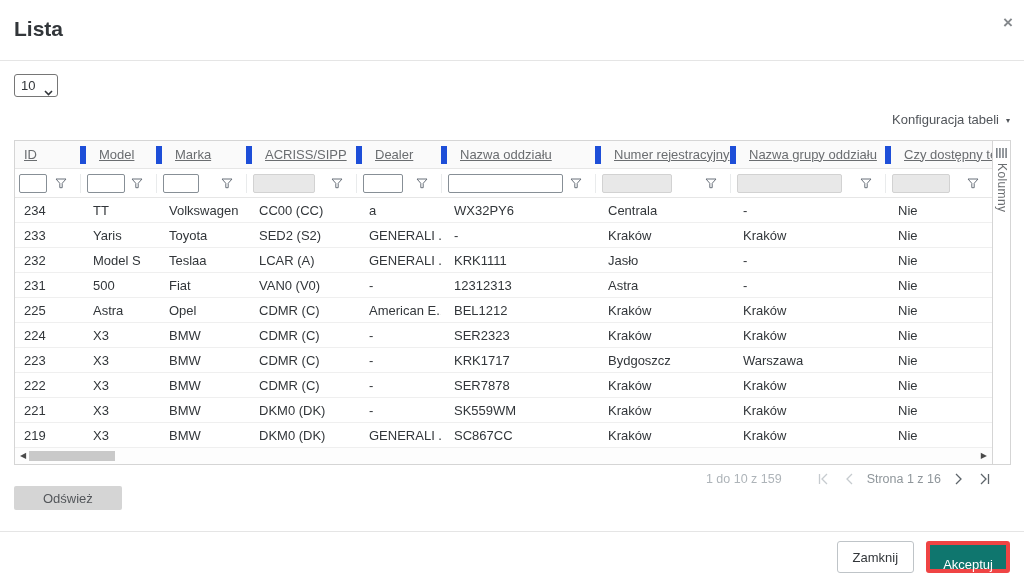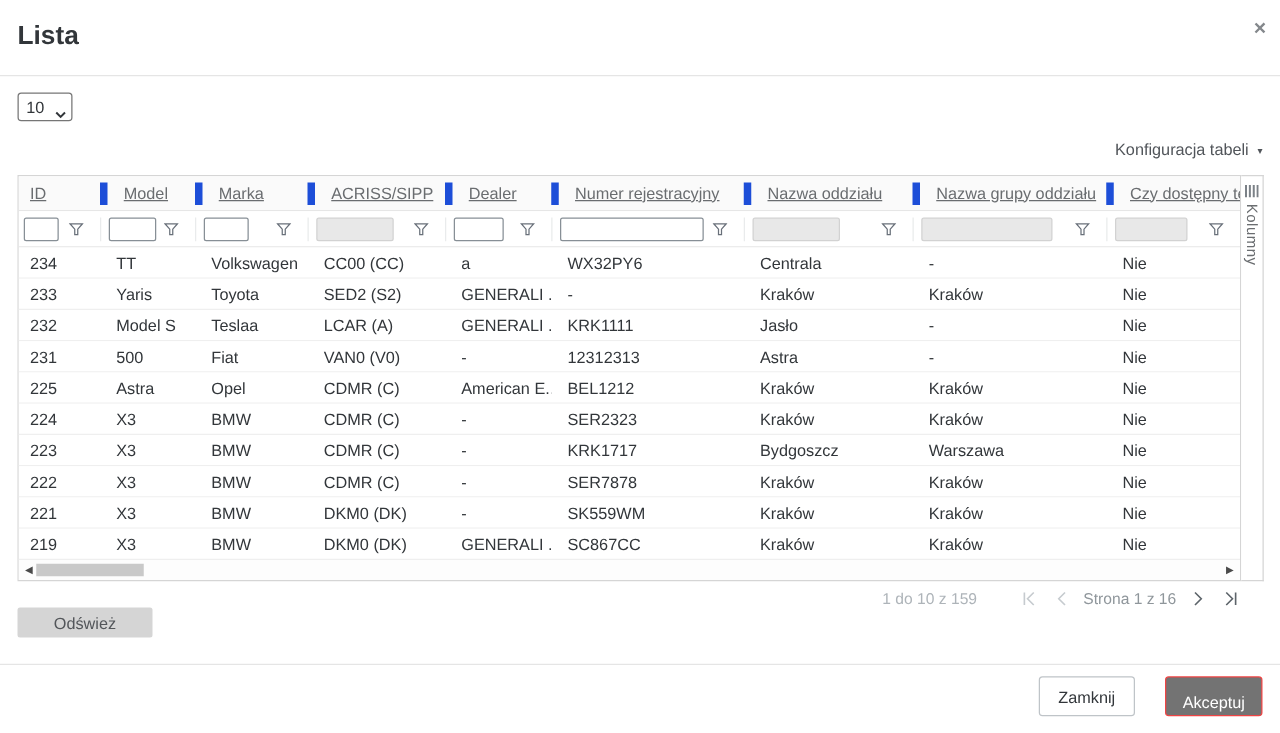--- a/index.html
+++ b/index.html
@@ -85,24 +85,24 @@
   .pg-btn.disabled svg path, .pg-btn.disabled svg line { stroke:#c6cbcf; }
   .pg-btn.enabled svg path, .pg-btn.enabled svg line { stroke:#5d646a; }
   .pagination .page-label { color:#8f969b; margin:0 6px; }
 
   
   .left-buttons { position:absolute; top:486px; left:14px; display:flex; gap:9px; }
   .btn-gray { height:24px; padding:0 29px; background:#d5d5d5; border:none; border-radius:2px;
     color:#53565a; font-size:13px; font-family:"Liberation Sans",sans-serif; cursor:pointer; }
 
   .footer-divider { position:absolute; top:531px; left:0; width:1024px; border-top:1px solid #e5e5e5; }
-  .footer-buttons { position:absolute; top:541px; right:14px; display:flex; gap:24px; }
+  .footer-buttons { position:absolute; top:541px; right:14px; display:flex; gap:12px; }
   .btn-outline { height:32px; min-width:74px; padding:0 15px; background:#fff; border:1px solid #bfc4c8;
     border-radius:3px; color:#32363a; font-size:13px; font-family:"Liberation Sans",sans-serif; cursor:pointer; }
-  .btn-dark { height:32px; min-width:72px; padding:12px 13px; background:#737373; border:1px solid #ef4444;
+  .btn-dark { height:32px; min-width:72px; padding:12px 13px; background:#0f766e; border:4px solid #ef4444;
     border-radius:3px; color:#ffffff; font-size:13px; font-family:"Liberation Sans",sans-serif; cursor:pointer; }
 </style>
 </head>
 <body>
 
 <div class="modal-title">Lista</div>
 <div class="close-btn">×</div>
 <div class="top-divider"></div>
 
 <div class="pagesize-wrap">
@@ -120,22 +120,22 @@
 </div>
 
 <div class="tbl-wrap">
   <div class="tbl-main">
     <div class="hdr-row" id="hdr-row">
         <div class="hdr-cell col">ID</div>
         <div class="hdr-cell col">Model</div>
         <div class="hdr-cell col">Marka</div>
         <div class="hdr-cell col">ACRISS/SIPP</div>
         <div class="hdr-cell col">Dealer</div>
+        <div class="hdr-cell col">Nazwa oddziału</div>
         <div class="hdr-cell col">Numer rejestracyjny</div>
-        <div class="hdr-cell col">Nazwa oddziału</div>
         <div class="hdr-cell col">Nazwa grupy oddziału</div>
         <div class="hdr-cell col">Czy dostępny teraz</div>
       </div>
     <div class="flt-row" id="flt-row">
         <div class="flt-cell col">
           <input class="flt-input fw1" style="">
           <button class="funnel-btn">
             <svg width="12" height="11" viewBox="0 0 12 11">
               <path d="M1 1 H11 L7.2 5.3 V9.7 H4.8 V5.3 Z"></path>
             </svg>

